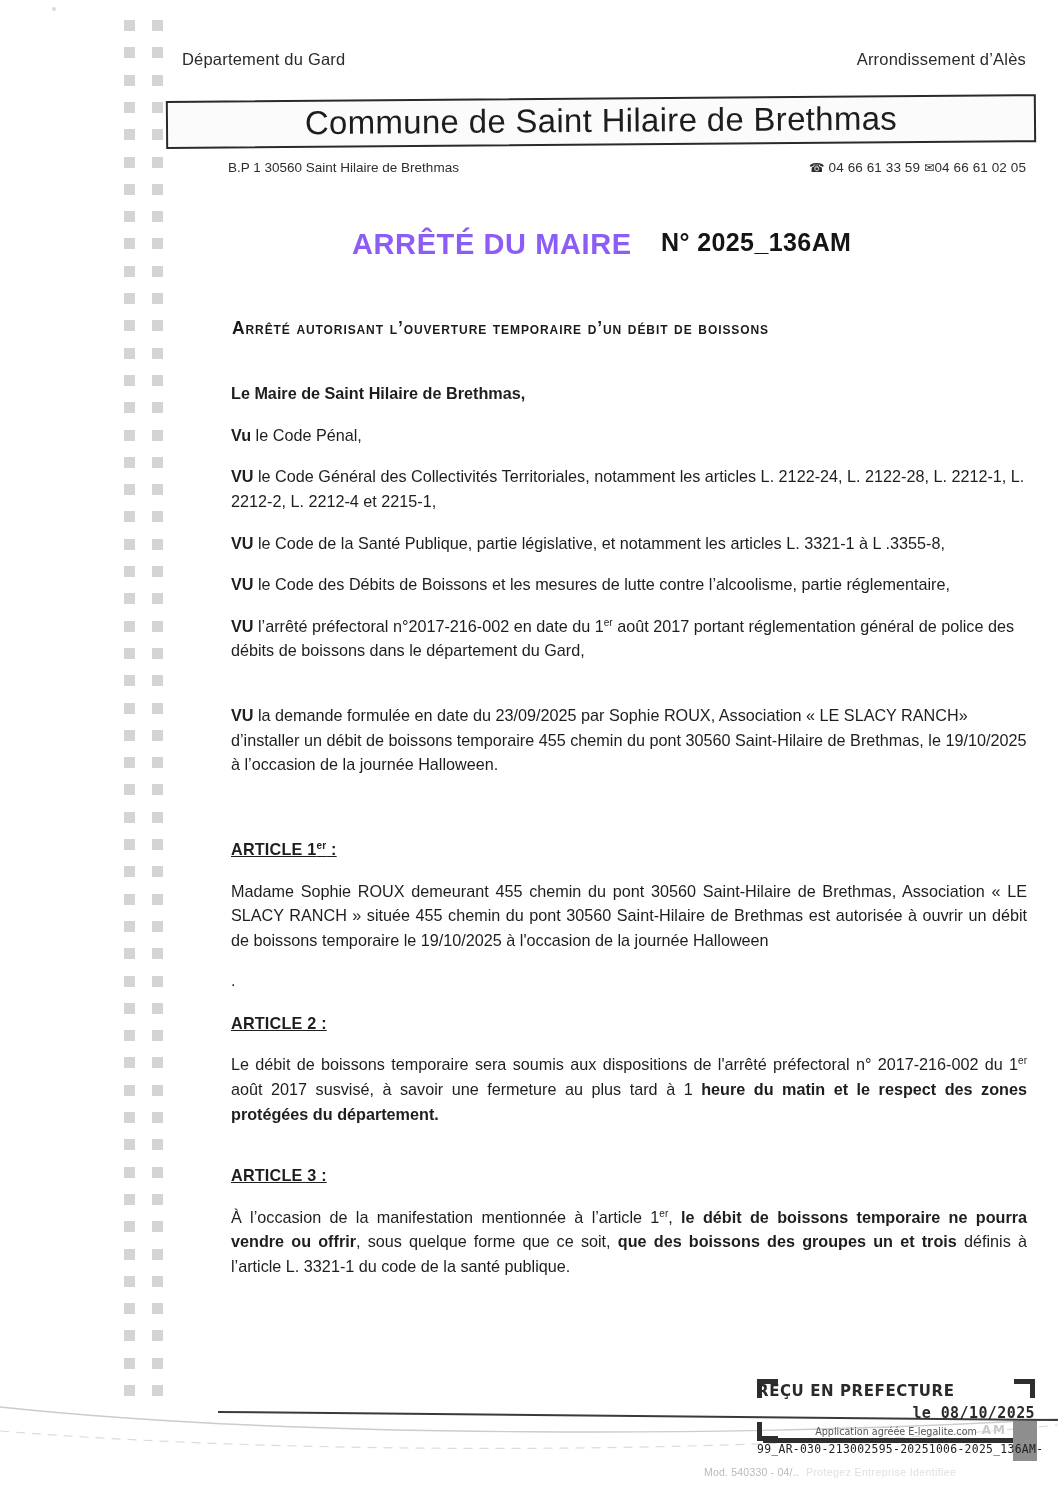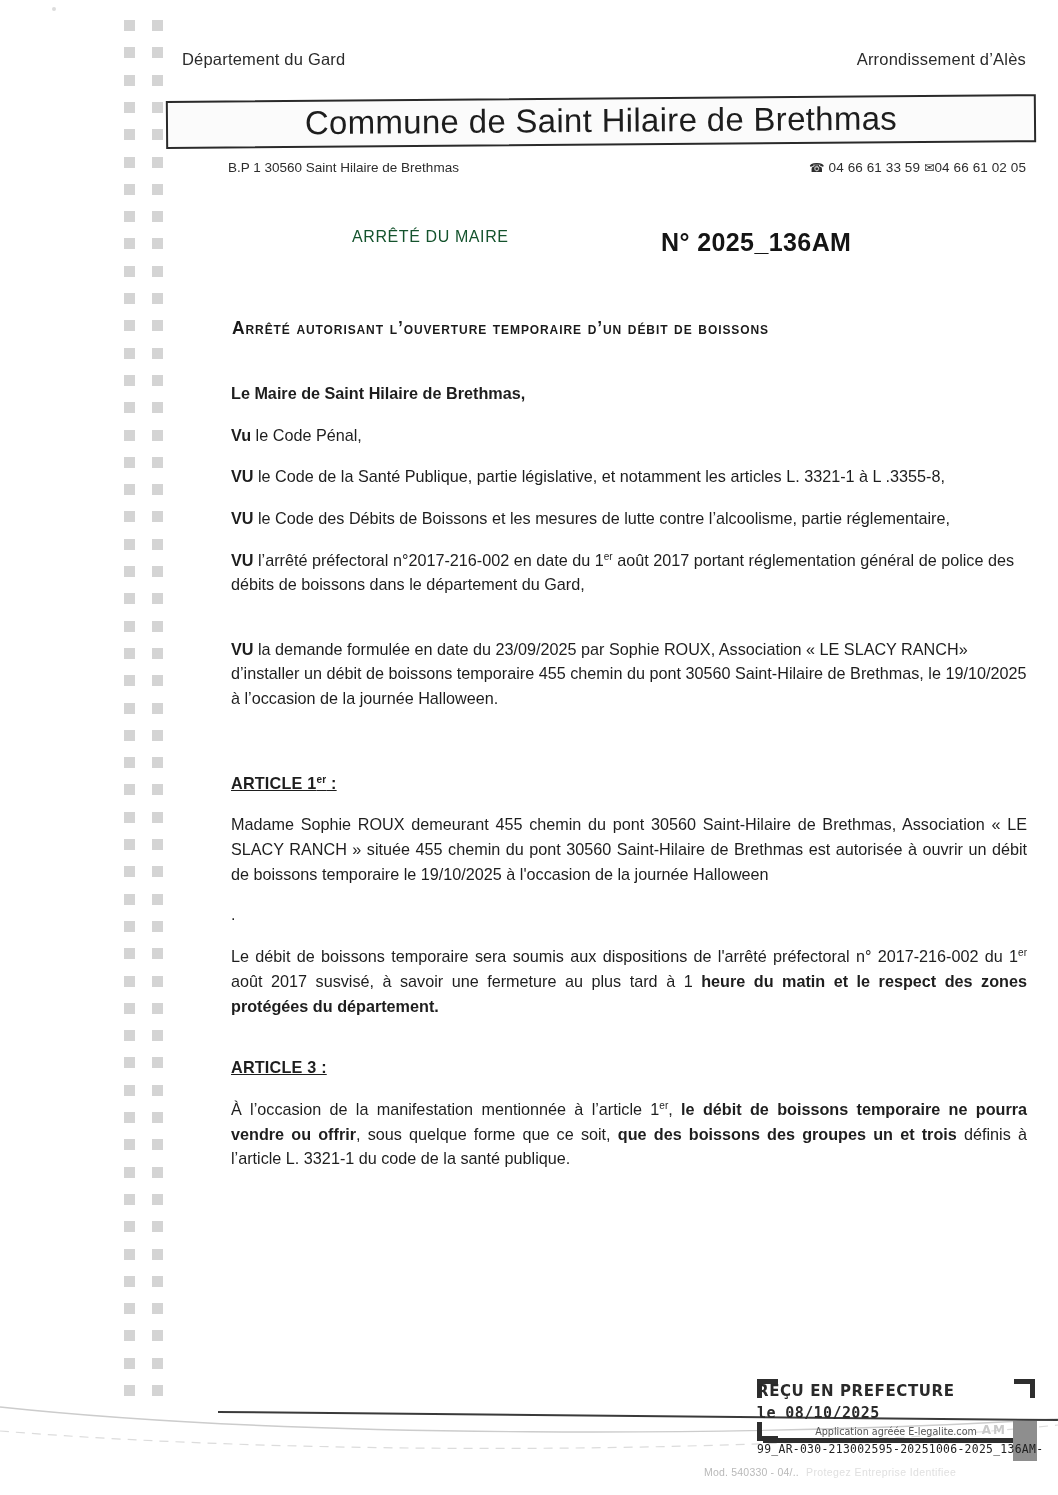--- a/index.html
+++ b/index.html
@@ -90,24 +90,24 @@
     color: #2d2d2d;
   }
   .addr-right { white-space: nowrap; letter-spacing: .1px; }
   .glyph { font-family: "DejaVu Sans", sans-serif; font-size: 12.5px; }
 
   
   .doc-title {
     position: absolute;
     left: 352px;
     top: 228px;
-    font-size: 16px;
-    font-weight: normal;
+    font-size: 29px;
+    font-weight: bold;
     letter-spacing: .6px;
-    color: #14532d;
+    color: #8b5cf6;
     white-space: nowrap;
   }
   .doc-number {
     position: absolute;
     left: 661px;
     top: 228px;
     font-size: 25px;
     font-weight: bold;
     letter-spacing: .4px;
     color: #151515;
@@ -213,21 +213,21 @@
     left: 0; right: 0; top: 3px;
     text-align: left;
     font-size: 15px;
     font-weight: bold;
     color: #2a2a2a;
     letter-spacing: .6px;
   }
   .stamp-line2 {
     position: absolute;
     left: 0; right: 0; top: 25px;
-    text-align: left;
+    text-align: right;
     font-family: "DejaVu Sans Mono", monospace;
     font-size: 15px;
     font-weight: bold;
     color: #2a2a2a;
     letter-spacing: .4px;
   }
   .stamp-line3 {
     position: absolute;
     left: 0; right: 0; top: 47px;
     text-align: center;
@@ -433,36 +433,38 @@
   <div class="doc-title">ARRÊTÉ DU MAIRE</div>
   <div class="doc-number">N° 2025_136AM</div>
   <div class="doc-subtitle">Arrêté autorisant l’ouverture temporaire d’un débit de boissons</div>
 
   <div class="body-col">
 
     <p class="lead">Le Maire de Saint Hilaire de Brethmas,</p>
 
     <p><span class="vu">Vu</span><span> le Code Pénal,</span></p>
 
+    <p><span class="vu">VU</span><span> le Code Général des Collectivités Territoriales, notamment les articles L. 2122-24, L. 2122-28, L. 2212-1, L. 2212-2, L. 2212-4 et 2215-1,</span></p>
 
     <p><span class="vu">VU</span><span> le Code de la Santé Publique, partie législative, et notamment les articles L. 3321-1 à L .3355-8,</span></p>
 
     <p><span class="vu">VU</span><span> le Code des Débits de Boissons et les mesures de lutte contre l’alcoolisme, partie réglementaire,</span></p>
 
     <p class="gap-lg"><span class="vu">VU</span><span> l’arrêté préfectoral n°2017-216-002 en date du 1</span><sup>er</sup><span> août 2017 portant réglementation général de police des débits de boissons dans le département du Gard,</span></p>
 
     <p class="gap-lg"><span class="vu">VU</span><span> la demande formulée en date du 23/09/2025 par Sophie ROUX, Association « LE SLACY RANCH» d’installer un débit de boissons temporaire 455 chemin du pont 30560 Saint-Hilaire de Brethmas, le 19/10/2025 à l’occasion de la journée Halloween.</span></p>
 
     <div class="sec-gap"></div>
 
 
     <p class="art-head"><span>ARTICLE 1</span><sup>er</sup><span> :</span></p>
     <p class="art-body">Madame Sophie ROUX demeurant 455 chemin du pont 30560 Saint-Hilaire de Brethmas, Association « LE SLACY RANCH » située 455 chemin du pont 30560 Saint-Hilaire de Brethmas est autorisée à ouvrir un débit de boissons temporaire le 19/10/2025 à l'occasion de la journée Halloween</p>
     <p class="stray-dot">.</p>
 
+    <p class="art-head">ARTICLE 2 :</p>
     <p class="art-body"><span>Le débit de boissons temporaire sera soumis aux dispositions de l'arrêté préfectoral n° 2017-216-002 du 1</span><sup>er</sup><span> août 2017 susvisé, à savoir une fermeture au plus tard à 1 </span><b>heure du matin et le respect des zones protégées du département.</b></p>
 
     <div class="sec-gap"></div>
 
     <p class="art-head">ARTICLE 3 :</p>
     <p class="art-body"><span>À l’occasion de la manifestation mentionnée à l’article 1</span><sup>er</sup><span>, </span><b>le débit de boissons temporaire ne pourra vendre ou offrir</b><span>, sous quelque forme que ce soit, </span><b>que des boissons des groupes un et trois</b><span> définis à l’article L. 3321-1 du code de la santé publique.</span></p>
 
   </div>
 
   <svg class="scan-line scan-curve" viewBox="0 0 1058 70" preserveAspectRatio="none">

